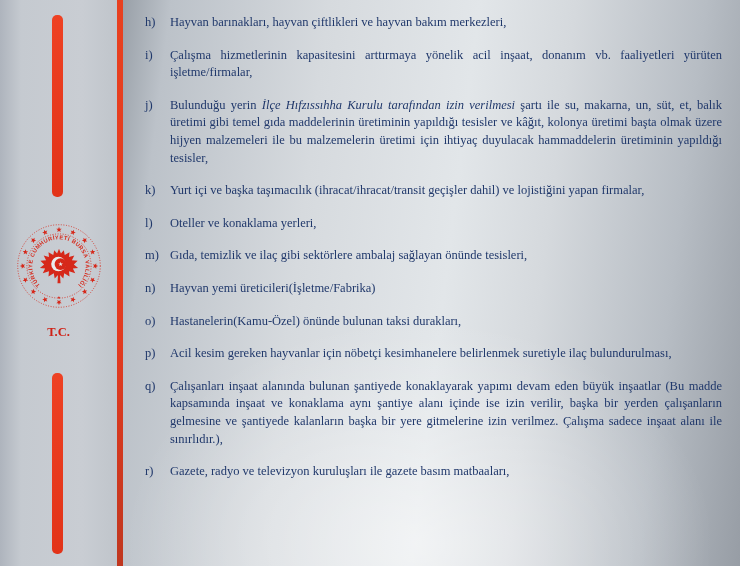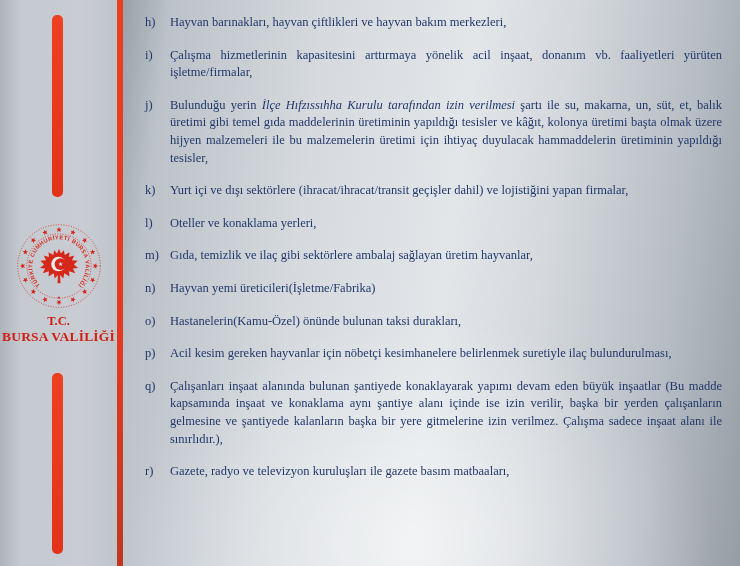--- a/index.html
+++ b/index.html
@@ -17,21 +17,21 @@
     position:absolute;left:52px;width:11px;border-radius:5px;
     background:linear-gradient(to bottom,#ee4123,#e23318);
   }
   .redbar.top{top:15px;height:182px;}
   .redbar.bottom{top:373px;height:181px;}
   .emblem{position:absolute;left:16px;top:223px;width:86px;height:86px;}
   .org{
     position:absolute;left:0;top:314px;width:117px;text-align:center;
     color:#cf2015;font-weight:bold;line-height:1.2;
   }
-  .org .tc{font-size:12.5px;}
+  .org .tc{font-size:12.5px;margin-top:11px;}
   .org .orgname{font-size:13.5px;letter-spacing:.2px;white-space:nowrap;}
   
   .divider{
     position:absolute;left:117px;top:0;width:6px;height:566px;
     background:linear-gradient(to bottom,#e8401f 0%,#e33a1f 60%,#c0371f 100%);
   }
   
   .content{
     position:absolute;left:123px;top:0;width:617px;height:566px;box-sizing:border-box;
     padding:14px 18px 0 22px;
@@ -95,21 +95,20 @@
           <path fill="#d6281a" d="M44 53 L46 53 L46.6 63 L43.4 63 Z"></path>
           <circle cx="44.4" cy="43" r="7.6" fill="#e9ecee"></circle>
           <circle cx="46.6" cy="43" r="6.2" fill="#d6281a"></circle>
           <text x="46.6" y="45.3" text-anchor="middle" font-size="6.2" fill="#e9ecee">★</text>
         </g>
       </svg>
     </div>
 
     <div class="org">
       <div class="tc">T.C.</div>
-      <div class="orgname">BURSA VALİLİĞİ</div>
     </div>
 
     <div class="redbar bottom"></div>
   </aside>
 
   <div class="divider"></div>
 
   <main class="content">
     <div class="list" id="list">
         <div class="item">
@@ -119,29 +118,29 @@
         <div class="item">
           <span class="marker mb">i)</span>
           <div class="body"><span class="regular">Çalışma hizmetlerinin kapasitesini arttırmaya yönelik </span><span class="bold">acil inşaat, donanım vb. faaliyetleri yürüten işletme/firmalar,</span></div>
         </div>
         <div class="item">
           <span class="marker mb">j)</span>
           <div class="body"><span class="regular">Bulunduğu yerin </span><span class="italic">İlçe Hıfzıssıhha Kurulu tarafından izin verilmesi</span><span class="regular"> şartı ile </span><span class="bold">su, makarna, un, süt, et, balık üretimi gibi temel gıda maddelerinin üretiminin yapıldığı tesisler</span><span class="regular"> ve </span><span class="bold">kâğıt, kolonya üretimi başta olmak üzere hijyen malzemeleri ile bu malzemelerin üretimi için ihtiyaç duyulacak hammaddelerin üretiminin yapıldığı tesisler,</span></div>
         </div>
         <div class="item">
           <span class="marker mb">k)</span>
-          <div class="body"><span class="bold">Yurt içi ve dışı sektörlere</span><span class="regular"> (ihracat/ihracat/transit geçişler dahil) ve lojistiğini yapan firmalar,</span></div>
+          <div class="body"><span class="bold">Yurt içi ve başka taşımacılık</span><span class="regular"> (ihracat/ihracat/transit geçişler dahil) ve lojistiğini yapan firmalar,</span></div>
         </div>
         <div class="item">
           <span class="marker mb">l)</span>
           <div class="body"><span class="bold">Oteller ve konaklama yerleri,</span></div>
         </div>
         <div class="item">
           <span class="marker mb">m)</span>
-          <div class="body"><span class="bold">Gıda, temizlik ve ilaç gibi sektörlere ambalaj sağlayan üretim hayvanlar,</span></div>
+          <div class="body"><span class="bold">Gıda, temizlik ve ilaç gibi sektörlere ambalaj sağlayan önünde tesisleri,</span></div>
         </div>
         <div class="item">
           <span class="marker">n)</span>
           <div class="body"><span class="bold">Hayvan yemi üreticileri</span><span class="regular">(İşletme/Fabrika)</span></div>
         </div>
         <div class="item">
           <span class="marker mb">o)</span>
           <div class="body"><span class="bold">Hastanelerin(Kamu-Özel) önünde bulunan taksi durakları,</span></div>
         </div>
         <div class="item">

